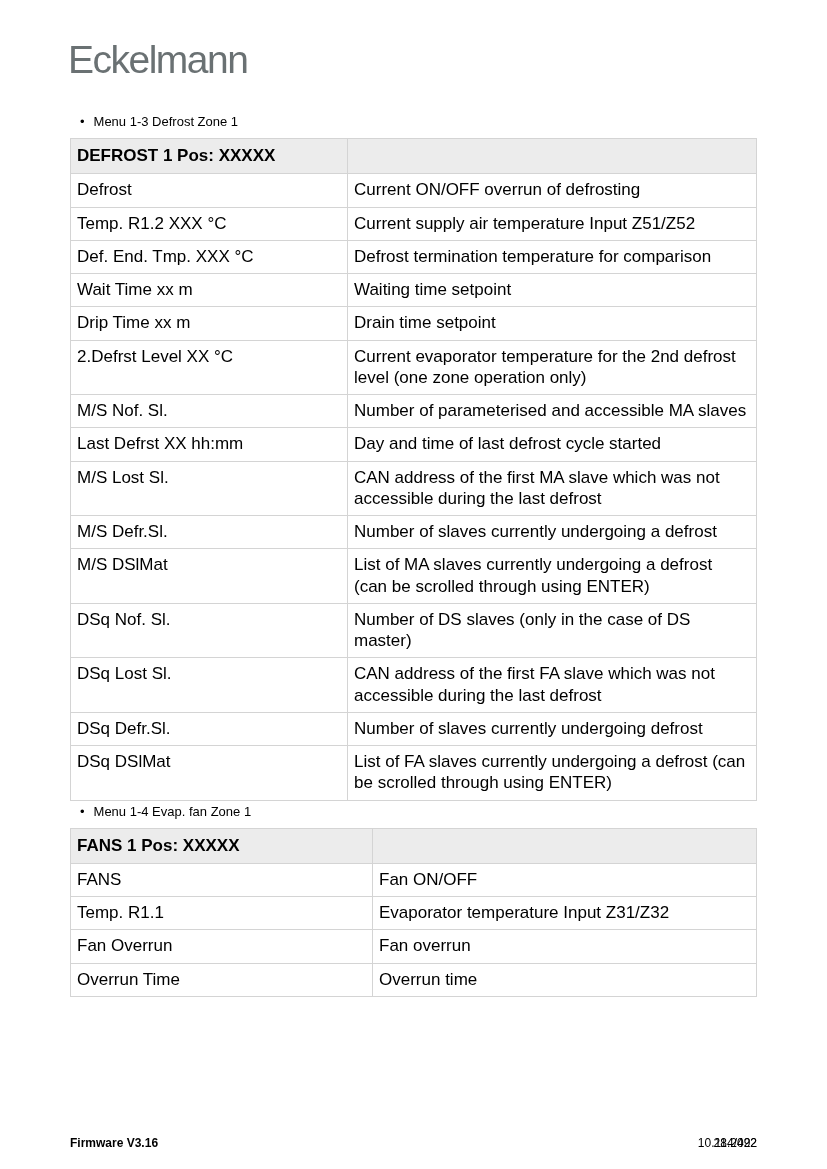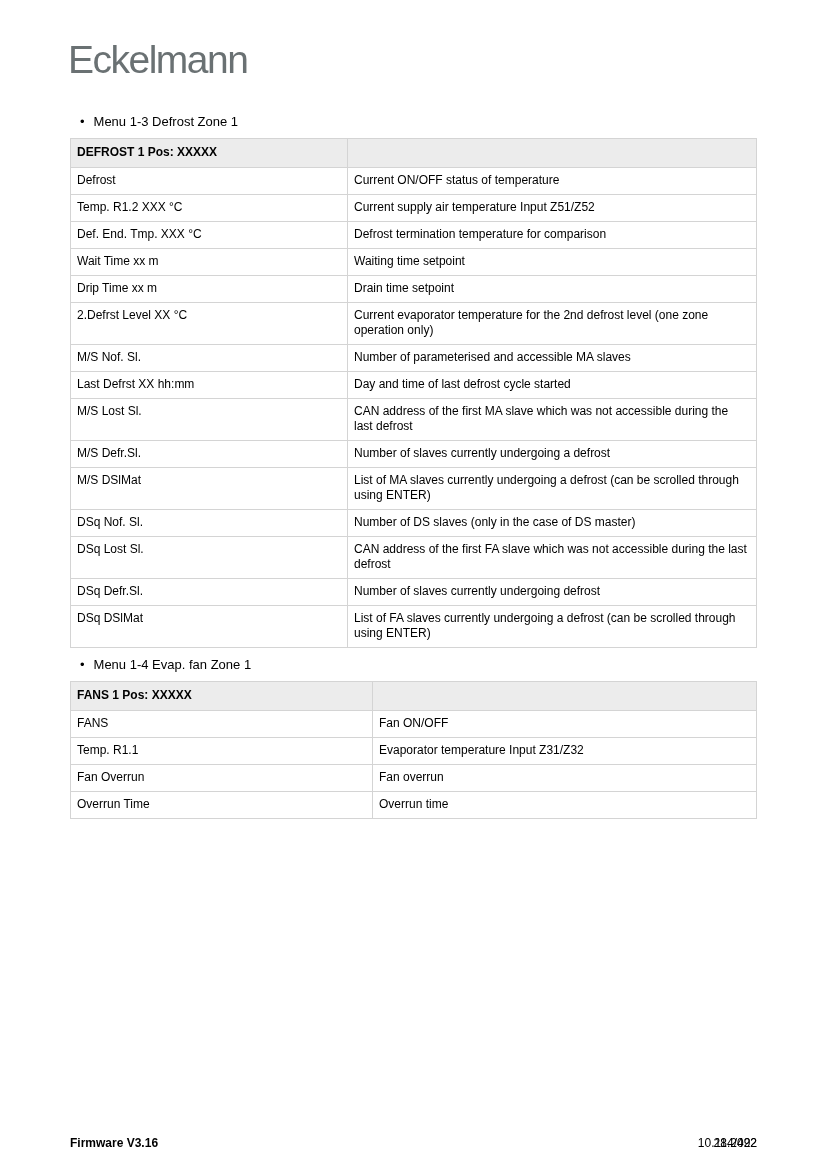--- a/index.html
+++ b/index.html
@@ -22,22 +22,22 @@
 
   .bullet-line {
     display: flex; align-items: baseline;
     font-size: 13px; line-height: 17px;
     margin: 0 0 8px 10px;
   }
   .bullet-line .dot { margin-right: 9px; font-size: 13px; }
 
   .menu-table {
     border-collapse: collapse; table-layout: fixed;
-    width: 687px; font-size: 12px;
-    margin-bottom: 8px;
+    width: 687px; font-size: 17px;
+    margin-bottom: 2px;
   }
   .menu-table th, .menu-table td {
     border: 1px solid #d4d4d4;
     padding: 5px 8px 6px 6px;
     vertical-align: top; text-align: left;
     line-height: 1.25;
     word-wrap: break-word;
   }
   .menu-table thead th {
     background: #ececec; font-weight: bold;
@@ -75,21 +75,21 @@
         </colgroup>
       <thead>
         <tr>
           <th>DEFROST 1 Pos: XXXXX</th>
           <th></th>
         </tr>
       </thead>
       <tbody>
           <tr>
             <td>Defrost</td>
-            <td>Current ON/OFF status of temperature</td>
+            <td>Current ON/OFF overrun of defrosting</td>
           </tr>
           <tr>
             <td>Temp. R1.2 XXX °C</td>
             <td>Current supply air temperature Input Z51/Z52</td>
           </tr>
           <tr>
             <td>Def. End. Tmp. XXX °C</td>
             <td>Defrost termination temperature for comparison</td>
           </tr>
           <tr>

